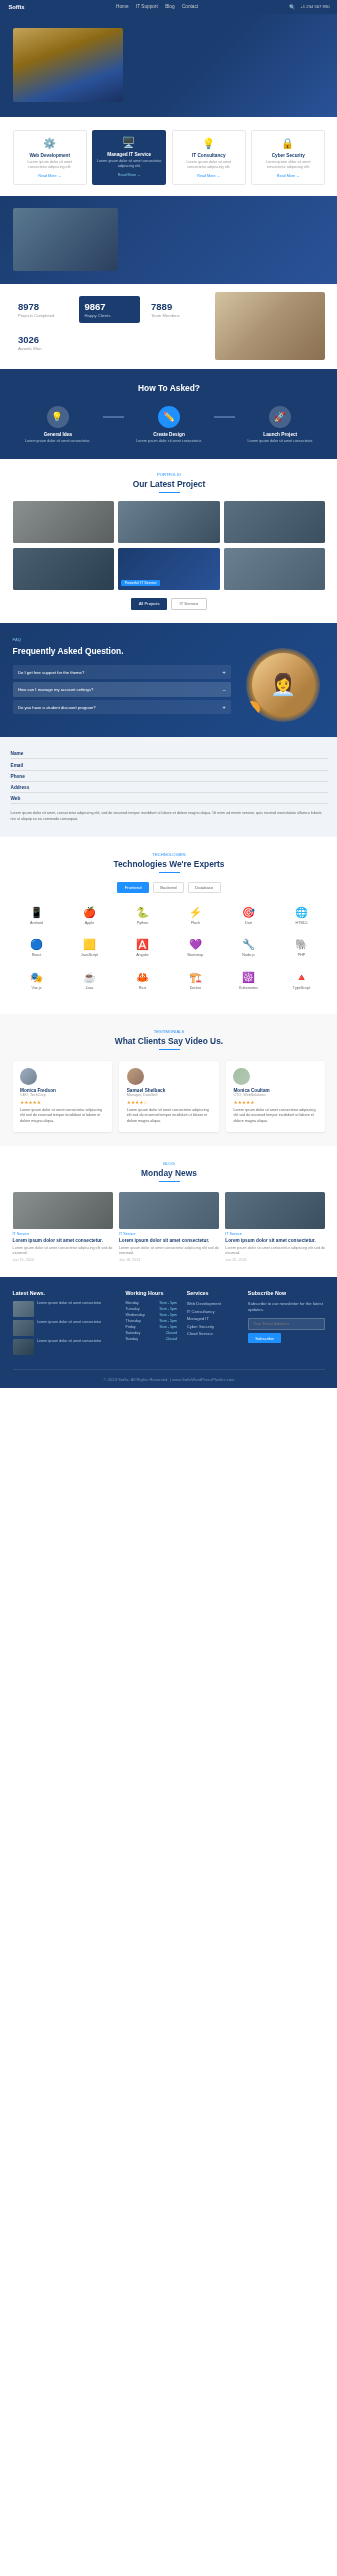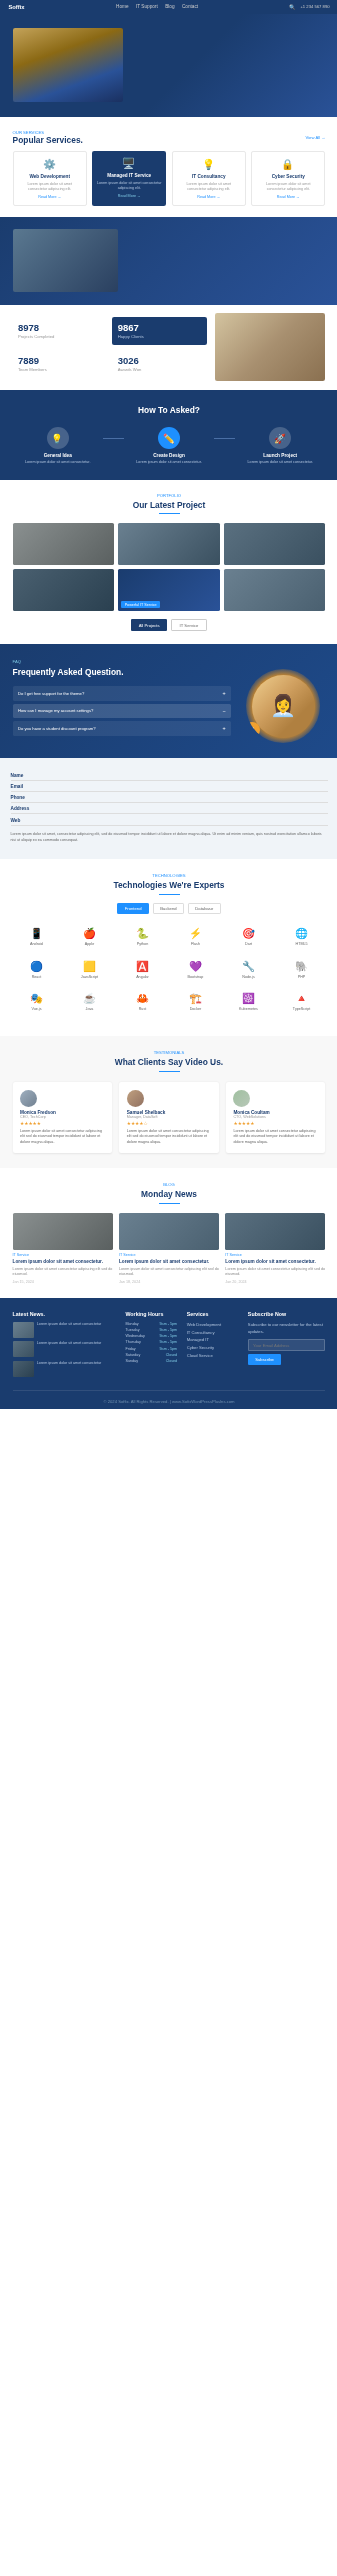--- a/index.html
+++ b/index.html
@@ -22,27 +22,20 @@
   </div>
 </nav>
 
 <section style="background:linear-gradient(135deg, #1a3c6e 55%, #2a5298 100%); display:flex; align-items:center; padding:14.7px 12.6px; min-height:81px; position:relative; overflow:hidden;">
   <div style="width:110px; height:74px; border-radius:2.1px; overflow:hidden; flex-shrink:0;">
     <div style="width:100%; height:100%; background:linear-gradient(160deg, #c4a35a 0%, #8b6914 35%, #2a5298 70%, #1a3060 100%);"></div>
   </div>
 </section>
 
 <section style="padding:12.6px 12.6px 10.5px;">
-  <div style="display:flex; justify-content:space-between; align-items:center; margin-bottom:6.3px;">
-    <div>
-      <div style="color:#1e90ff; font-size:4.2px; text-transform:uppercase;">Our Services</div>
-      <h2 style="font-size:8.4px; font-weight:bold; color:#1a3c6e;">Popular Services.</h2>
-    </div>
-    <span style="font-size:4.2px; color:#1e90ff; cursor:pointer;">View All →</span>
-  </div>
   <div style="display:grid; grid-template-columns:repeat(4,1fr); gap:5.3px;">
 
     <div style="border:0.5px solid #e8e8e8; padding:6.3px 4.2px; text-align:center; border-radius:2.1px;">
       <div style="font-size:10.5px; margin-bottom:3.2px;">⚙️</div>
       <div style="font-size:4.7px; font-weight:bold; color:#1a3c6e; margin-bottom:2.1px;">Web Development</div>
       <div style="font-size:3.7px; color:#999; line-height:1.4;">Lorem ipsum dolor sit amet consectetur adipiscing elit.</div>
       <a style="font-size:3.7px; color:#1e90ff; margin-top:3.2px; display:block; cursor:pointer;">Read More →</a>
     </div>
 
     <div style="background:#1a3c6e; padding:6.3px 4.2px; text-align:center; border-radius:2.1px;">
@@ -69,21 +62,21 @@
 </section>
 
 <section style="background:linear-gradient(135deg, #1a3c6e 0%, #2a5298 100%); display:flex; align-items:center; padding:12.6px; gap:10.5px;">
   <div style="width:105px; height:63px; border-radius:2.1px; overflow:hidden; flex-shrink:0;">
     <div style="width:100%; height:100%; background:linear-gradient(135deg, #5a7890 0%, #2a4060 100%);"></div>
   </div>
 </section>
 
 <section style="display:flex; padding:8.4px 12.6px; gap:8.4px; align-items:center;">
   <div style="flex:1;">
-    <div style="display:grid; grid-template-columns:1fr 1fr; gap:5.3px;">
+    <div style="display:grid; grid-template-columns:1fr 1fr 1fr; gap:5.3px;">
       <div style="padding:5.3px;">
         <div style="font-size:9.5px; font-weight:bold; color:#1a3c6e;">8978</div>
         <div style="font-size:4.2px; color:#999; margin-top:1.1px;">Projects Completed</div>
       </div>
       <div style="background:#1a3c6e; border-radius:2.1px; padding:5.3px;">
         <div style="font-size:9.5px; font-weight:bold; color:#fff;">9867</div>
         <div style="font-size:4.2px; color:#b0c4de; margin-top:1.1px;">Happy Clients</div>
       </div>
       <div style="padding:5.3px;">
         <div style="font-size:9.5px; font-weight:bold; color:#1a3c6e;">7889</div>

